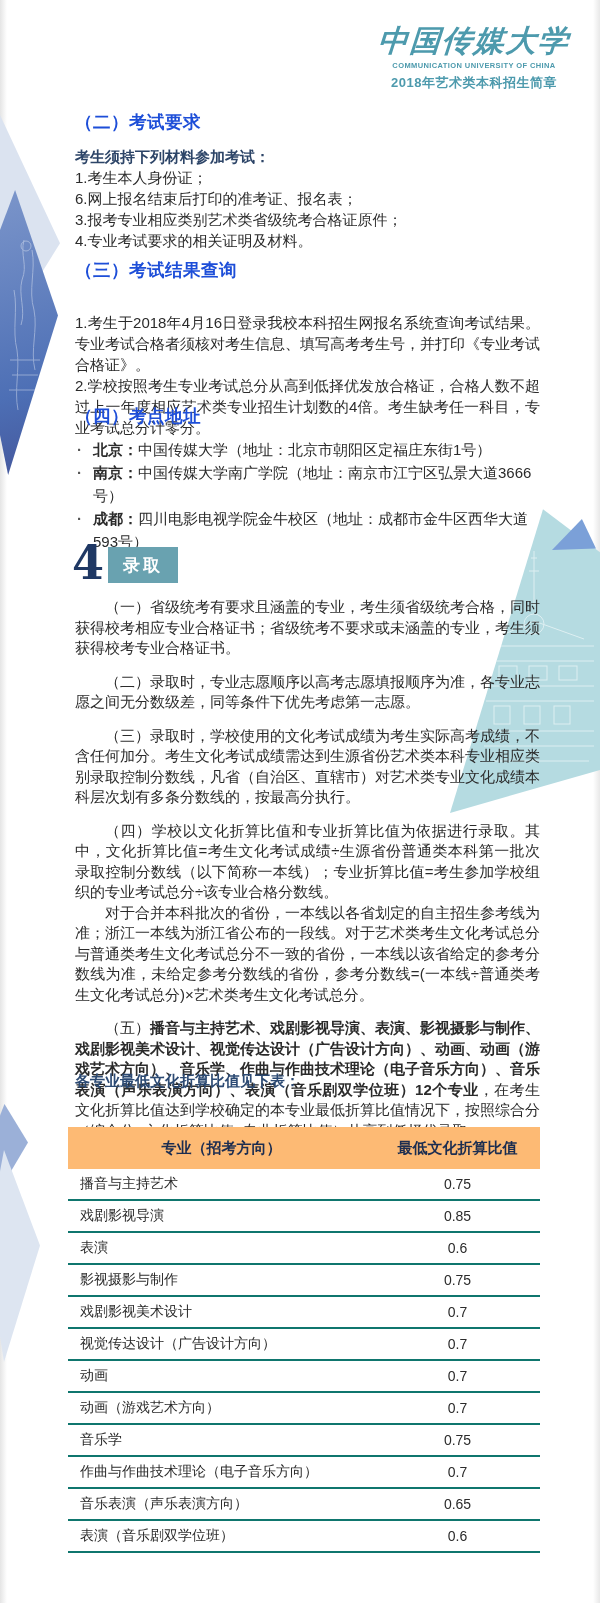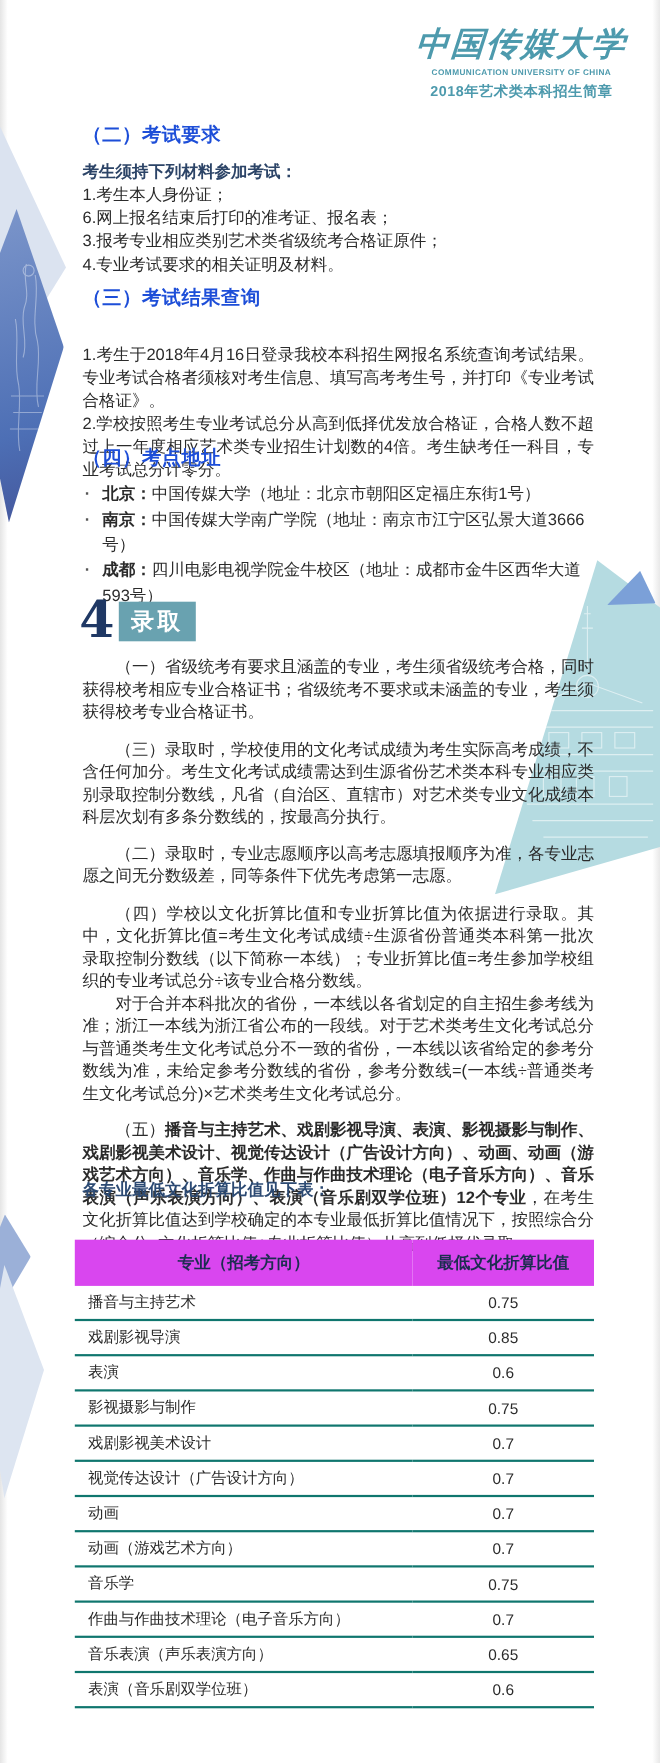--- a/index.html
+++ b/index.html
@@ -50,28 +50,28 @@
   .bullets li{font-size:15px;line-height:23px;color:#2b2b2b;padding-left:18px;position:relative;}
   .bullets li::before{content:"·";position:absolute;left:2px;font-weight:bold;color:#555;}
   .city{font-weight:bold;}
 
   
   .sec4{position:absolute;left:72px;top:543px;height:40px;z-index:1;display:flex;align-items:flex-end;}
   .sec4-num{font-family:"DejaVu Serif","Liberation Serif",serif;font-weight:bold;font-size:46px;
     line-height:40px;color:#1f3864;}
   .sec4-badge{margin-left:4px;background:#69a2b0;color:#ffffff;width:70px;height:36px;
     display:flex;align-items:center;justify-content:center;
-    font-family:"DejaVu Serif","Liberation Serif",serif;font-weight:bold;font-size:21px;letter-spacing:3px;}
+    font-family:"DejaVu Serif","Liberation Serif",serif;font-weight:bold;font-size:17px;letter-spacing:3px;}
 
   .adm .para{margin-bottom:13px;line-height:20.5px;}
   .indent{text-indent:2em;}
 
   .tbl-caption{font-size:15px;font-weight:bold;color:#2c4a73;}
   table.ratios{position:absolute;left:68px;top:1127px;width:472px;border-collapse:collapse;z-index:1;}
-  table.ratios th{background:#d946ef;color:#1c2d50;font-size:15px;font-weight:bold;
+  table.ratios th{background:#fdba74;color:#1c2d50;font-size:15px;font-weight:bold;
     height:40px;text-align:center;}
   table.ratios td{font-size:14px;color:#2b2b2b;height:30px;border-bottom:2px solid #0f766e;
     padding:0;}
   table.ratios td.major{text-align:left;padding-left:12px;width:295px;}
   table.ratios td.val{text-align:center;}
 </style>
 </head>
 <body>
 
 <div class="page">
@@ -148,22 +148,22 @@
     </ul>
   </div>
 
   <div class="sec4">
     <div class="sec4-num">4</div>
     <div class="sec4-badge">录取</div>
   </div>
 
   <div class="blk adm" style="top:597px;">
     <p class="para indent">（一）省级统考有要求且涵盖的专业，考生须省级统考合格，同时获得校考相应专业合格证书；省级统考不要求或未涵盖的专业，考生须获得校考专业合格证书。</p>
+    <p class="para indent">（二）录取时，专业志愿顺序以高考志愿填报顺序为准，各专业志愿之间无分数级差，同等条件下优先考虑第一志愿。</p>
     <p class="para indent">（三）录取时，学校使用的文化考试成绩为考生实际高考成绩，不含任何加分。考生文化考试成绩需达到生源省份艺术类本科专业相应类别录取控制分数线，凡省（自治区、直辖市）对艺术类专业文化成绩本科层次划有多条分数线的，按最高分执行。</p>
-    <p class="para indent">（二）录取时，专业志愿顺序以高考志愿填报顺序为准，各专业志愿之间无分数级差，同等条件下优先考虑第一志愿。</p>
     <p class="para indent" style="margin-bottom:0;">（四）学校以文化折算比值和专业折算比值为依据进行录取。其中，文化折算比值=考生文化考试成绩÷生源省份普通类本科第一批次录取控制分数线（以下简称一本线）；专业折算比值=考生参加学校组织的专业考试总分÷该专业合格分数线。</p>
     <p class="para indent">对于合并本科批次的省份，一本线以各省划定的自主招生参考线为准；浙江一本线为浙江省公布的一段线。对于艺术类考生文化考试总分与普通类考生文化考试总分不一致的省份，一本线以该省给定的参考分数线为准，未给定参考分数线的省份，参考分数线=(一本线÷普通类考生文化考试总分)×艺术类考生文化考试总分。</p>
     <p class="para indent"><span>（五）</span><b>播音与主持艺术、戏剧影视导演、表演、影视摄影与制作、戏剧影视美术设计、视觉传达设计（广告设计方向）、动画、动画（游戏艺术方向）、音乐学、作曲与作曲技术理论（电子音乐方向）、音乐表演（声乐表演方向）、表演（音乐剧双学位班）12个专业</b><span>，在考生文化折算比值达到学校确定的本专业最低折算比值情况下，按照综合分（综合分=文化折算比值+专业折算比值）从高到低择优录取。</span></p>
   </div>
 
   <div class="blk" style="top:1072px;">
     <div class="tbl-caption">各专业最低文化折算比值见下表：</div>
   </div>
 
   <table class="ratios">

